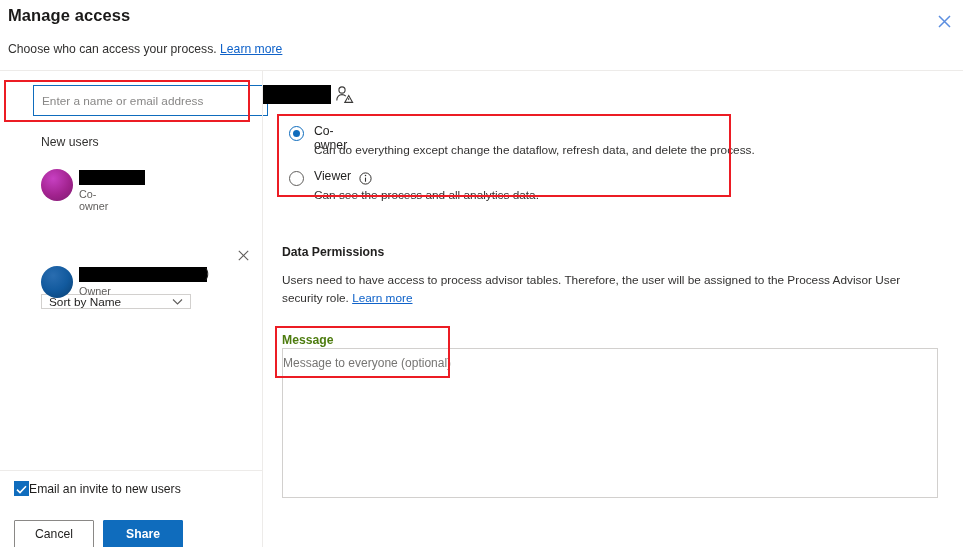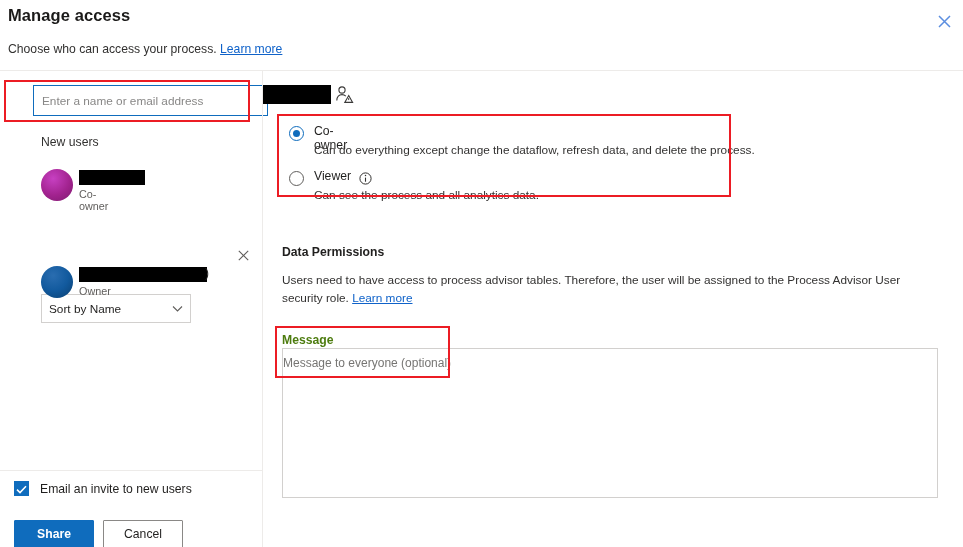--- a/index.html
+++ b/index.html
@@ -64,35 +64,35 @@
   .redact { position:absolute; background:#000; }
   .role-lbl { position:absolute; font-size:10.8px; color:#605e5c; }
   .paren { position:absolute; font-size:12px; color:#201f1e; }
 
   .remove-x {
     position:absolute; left:232px; top:174px; width:22px; height:22px;
     display:flex; align-items:center; justify-content:center; cursor:pointer;
   }
 
   .sortbox {
-    position:absolute; left:41px; top:223px; width:150px; height:29px;
+    position:absolute; left:41px; top:223px; width:150px; height:15px;
     border:1px solid #d2d0ce; background:#fff;
     display:flex; align-items:center; padding:0 7px; cursor:pointer;
   }
   .sortbox span { font-size:11.8px; color:#201f1e; }
   .sortbox .chev { margin-left:auto; }
 
   .left-rule { position:absolute; left:0; top:399px; width:262px; height:1px; background:#edebe9; }
 
   .chk-row { position:absolute; left:14px; top:410px; display:flex; align-items:center; cursor:pointer; }
   .chk-box {
     width:15px; height:15px; background:#0f6cbd; border:1px solid #0f6cbd;
     display:flex; align-items:center; justify-content:center;
   }
-  .chk-lbl { margin-left:11px; font-size:12.2px; color:#201f1e; }
+  .chk-lbl { font-size:12.2px; color:#201f1e; }
 
   .btn-row { position:absolute; left:14px; top:449px; display:flex; gap:9px; }
   .btn {
     height:28px; min-width:80px; font-size:12.2px;
     font-family:"Liberation Sans", sans-serif; cursor:pointer;
     display:flex; align-items:center; justify-content:center; border-radius:1px;
   }
   .btn-primary { background:#0f6cbd; color:#fff; border:1px solid #0f6cbd; font-weight:bold; }
   .btn-default { background:#fff; color:#201f1e; border:1px solid #8a8886; }
 
@@ -199,22 +199,22 @@
         <span>
           <svg width="11" height="9" viewBox="0 0 11 9">
             <path d="M1,4.6 L4,7.6 L10,1.2" stroke="#ffffff" stroke-width="1.5" fill="none"></path>
           </svg>
         </span>
       </span>
       <span class="chk-lbl">Email an invite to new users</span>
     </div>
 
     <div class="btn-row">
+      <button class="btn btn-default">Cancel</button>
       <button class="btn btn-primary">Share</button>
-      <button class="btn btn-default">Cancel</button>
     </div>
   </div>
 
   <div class="vrule"></div>
 
   <div class="right-pane">
 
     <div class="target-row">
       <div class="target-redact"></div>
       <span class="target-icon">

